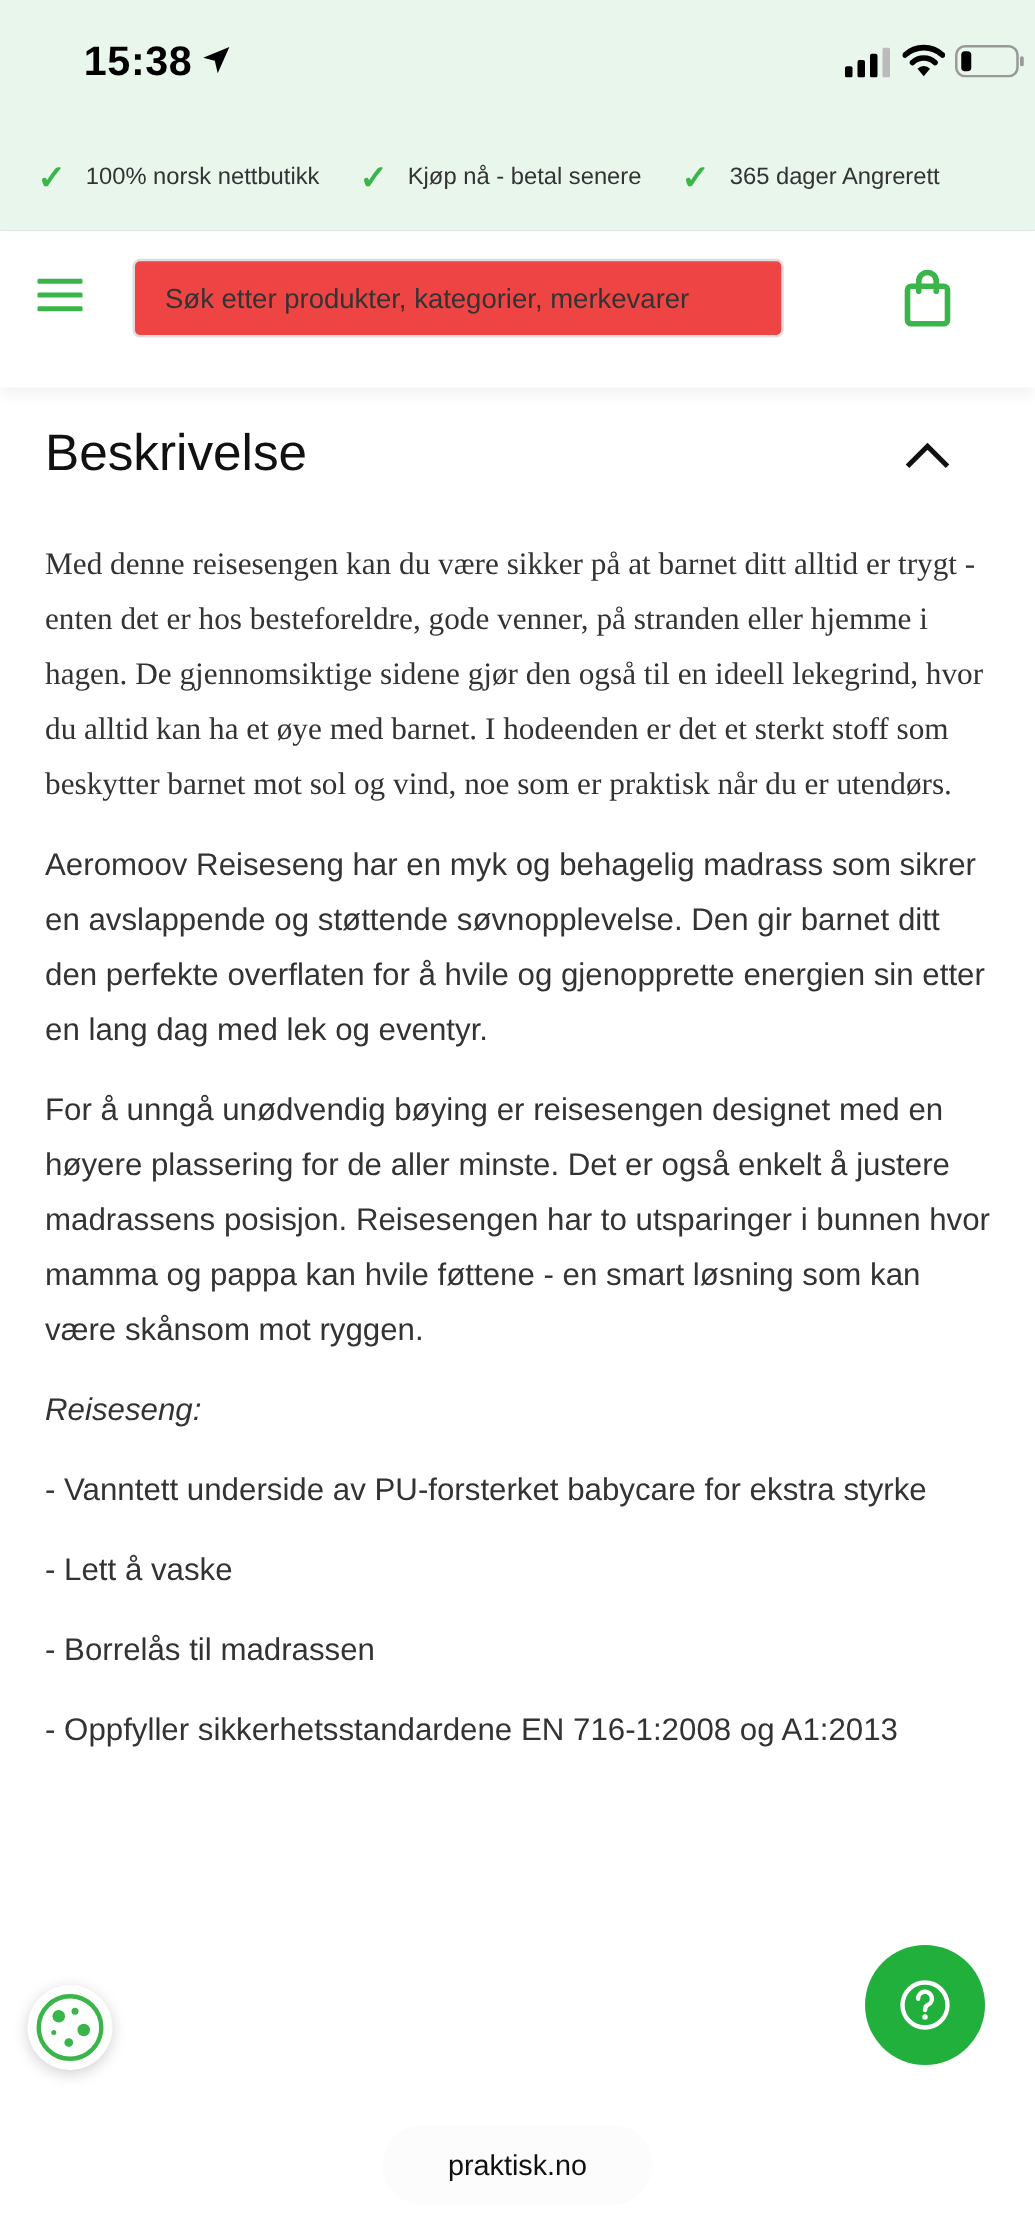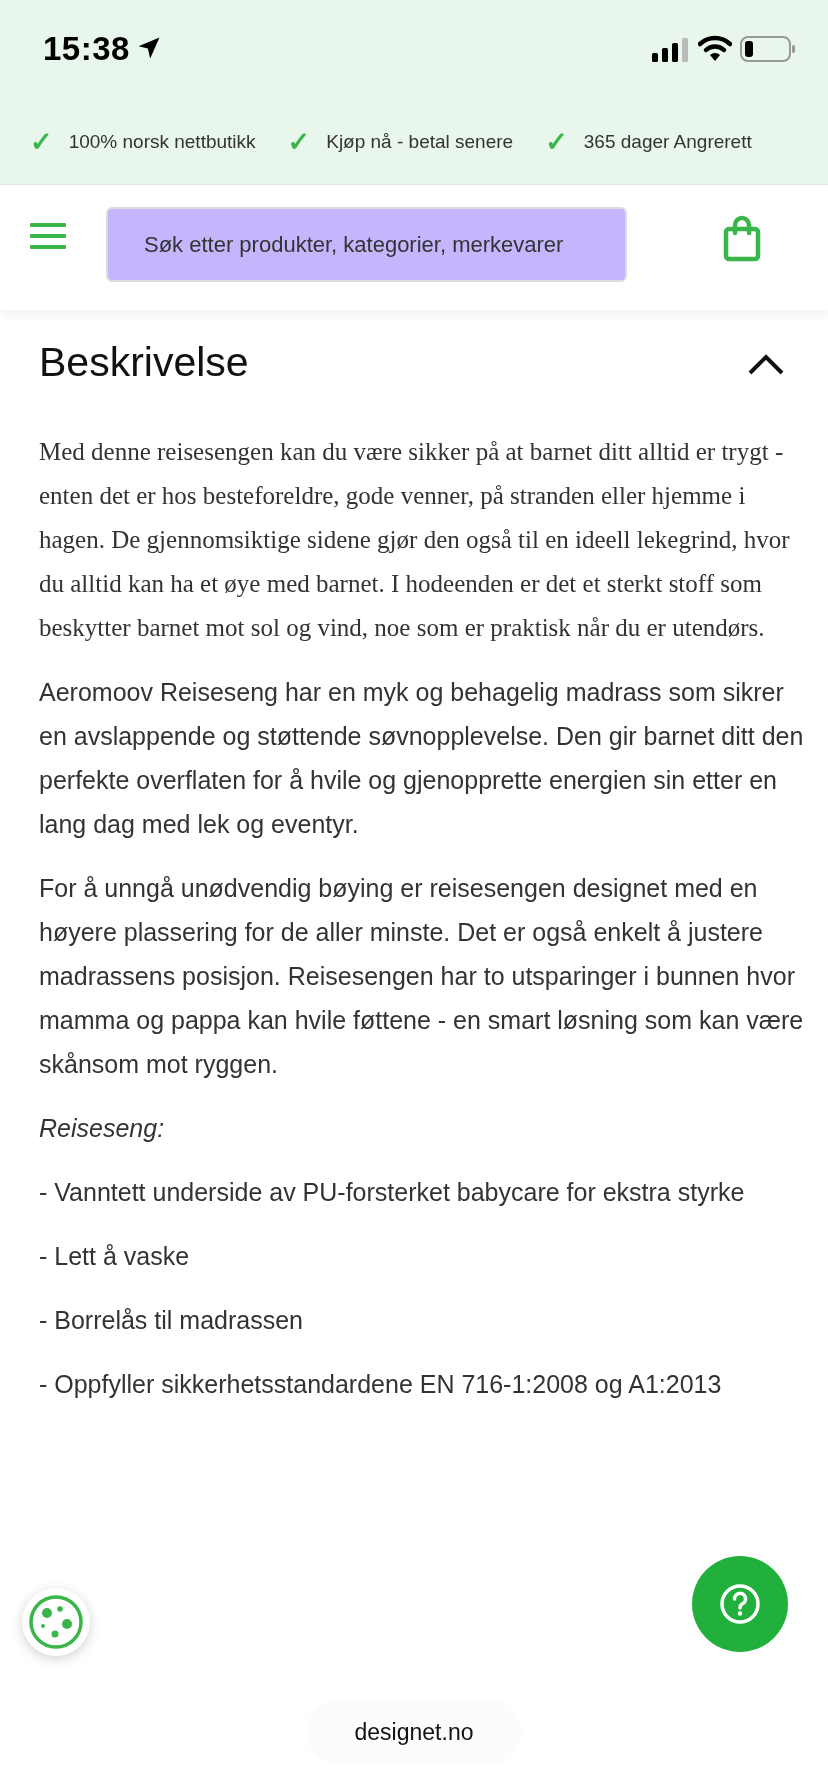--- a/index.html
+++ b/index.html
@@ -1,40 +1,40 @@
 <!DOCTYPE html>
 <html><head>
 <meta charset="utf-8">
 <style>
   * { box-sizing: border-box; margin: 0; padding: 0; }
   html, body { width: 828px; height: 1792px; overflow: hidden; background: #ffffff; }
   body { font-family: "Liberation Sans", sans-serif; color: #333333; position: relative; }
 
   .top-green { background: #e9f6ec; }
-  .status-bar { height: 100px; position: relative; }
+  .status-bar { height: 100px; position: relative; margin-left: 24px; }
   .status-time { position: absolute; left: 43px; top: 30px; font-size: 33px; font-weight: bold; color: #000; letter-spacing: 0.5px; }
   .loc-icon { position: absolute; left: 135px; top: 34px; width: 28px; height: 28px; }
   .signal-icon { position: absolute; left: 652px; top: 38px; width: 38px; height: 24px; }
   .wifi-icon { position: absolute; left: 698px; top: 35px; width: 34px; height: 28px; }
   .battery-icon { position: absolute; left: 740px; top: 36px; width: 56px; height: 26px; }
 
   .usp-bar { height: 85px; display: flex; align-items: center; padding-left: 30px; border-bottom: 1px solid #dfe9e1; }
   .usp { display: flex; align-items: center; margin-right: 32px; }
   .usp .check { color: #3ab54a; font-size: 27px; margin-right: 16px; font-weight: bold; }
   .usp .txt { font-size: 19px; color: #333; }
 
   .header { height: 125px; background: #fff; position: relative; box-shadow: 0 6px 10px rgba(0,0,0,0.05); z-index: 2; }
   .hamburger { position: absolute; left: 30px; top: 38px; width: 36px; height: 26px; }
   .hamburger span { display: block; height: 4px; background: #3ab54a; margin-bottom: 7px; border-radius: 1px; }
-  .search { position: absolute; left: 106px; top: 22px; width: 521px; height: 75px; border: 2px solid #dddddd; border-radius: 6px; background: #c4b5fd; display: flex; align-items: center; padding-left: 36px; }
+  .search { position: absolute; left: 106px; top: 22px; width: 521px; height: 63px; border: 2px solid #dddddd; border-radius: 6px; background: #ef4444; display: flex; align-items: center; padding-left: 24px; }
   .search input { border: none; outline: none; font-family: "Liberation Sans", sans-serif; font-size: 22px; width: 100%; color: #333; background: transparent; }
   .search input::placeholder { color: #333; }
   .bag-icon { position: absolute; left: 722px; top: 30px; width: 40px; height: 48px; }
 
-  .content { padding: 0 12px; position: relative; margin-left: 27px; }
+  .content { padding: 0 36px; position: relative; }
   .section-head { display: flex; justify-content: space-between; align-items: center; height: 105px; }
   .section-title { font-size: 41px; font-weight: normal; color: #111; }
   .chevron-up { width: 40px; height: 28px; margin-right: 30px; }
 
   .desc p { font-size: 25px; line-height: 44px; color: #333; margin-bottom: 20px; }
   .desc p.first { margin-top: 15px; font-family: Liberation Serif, serif; }
   .desc .subhead { font-weight: normal; font-style: italic; margin-bottom: 20px; }
   .desc .spec { margin-bottom: 20px; }
 
   .help-btn { position: absolute; left: 692px; top: 1556px; width: 96px; height: 96px; border-radius: 50%; background: #22b03c; display: flex; align-items: center; justify-content: center; z-index: 5; }
@@ -132,13 +132,13 @@
   <svg width="56" height="56" viewBox="0 0 56 56">
     <circle cx="28" cy="28" r="25" stroke="#3ab54a" stroke-width="3.5" fill="none"></circle>
     <circle cx="19" cy="19" r="5" fill="#3ab54a"></circle>
     <circle cx="32" cy="15" r="2.8" fill="#3ab54a"></circle>
     <circle cx="39" cy="30" r="5" fill="#3ab54a"></circle>
     <circle cx="15" cy="32" r="2" fill="#3ab54a"></circle>
     <circle cx="27" cy="40" r="3.5" fill="#3ab54a"></circle>
   </svg>
 </div>
 
-<div class="url-pill">designet.no</div>
+<div class="url-pill">praktisk.no</div>
 
 </body></html>

